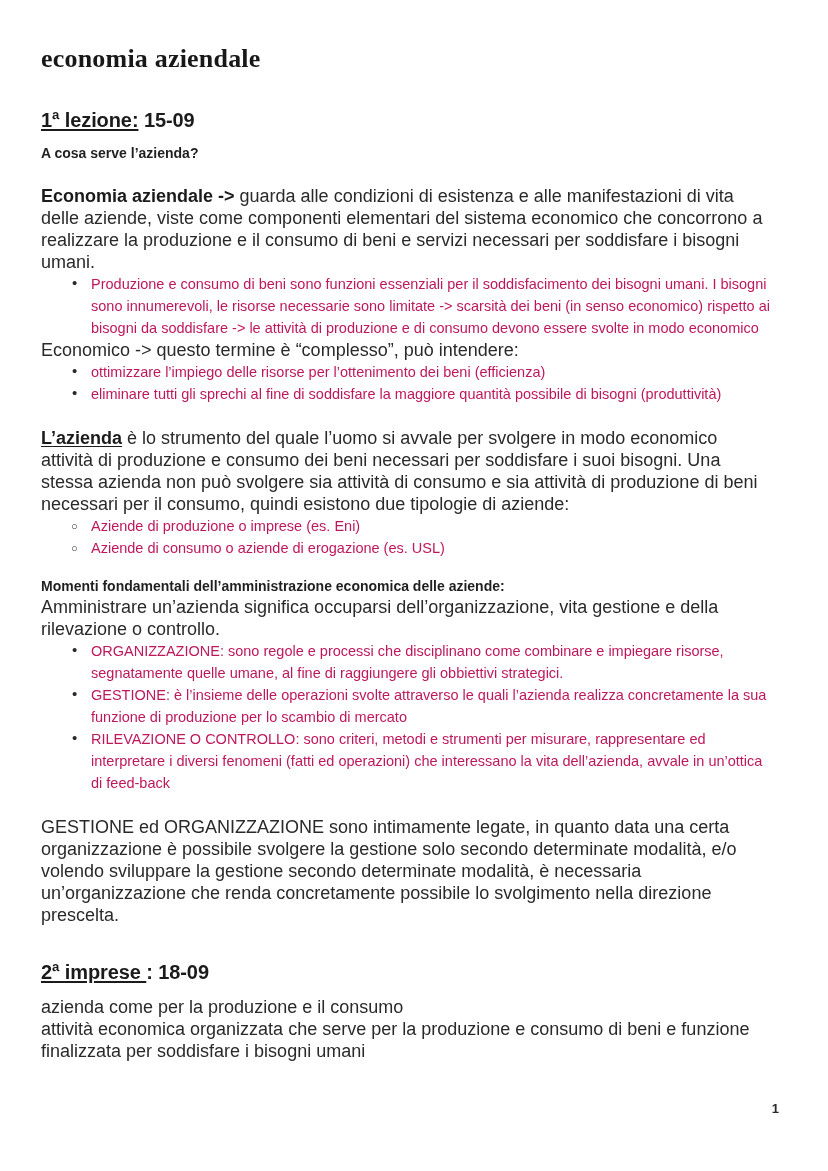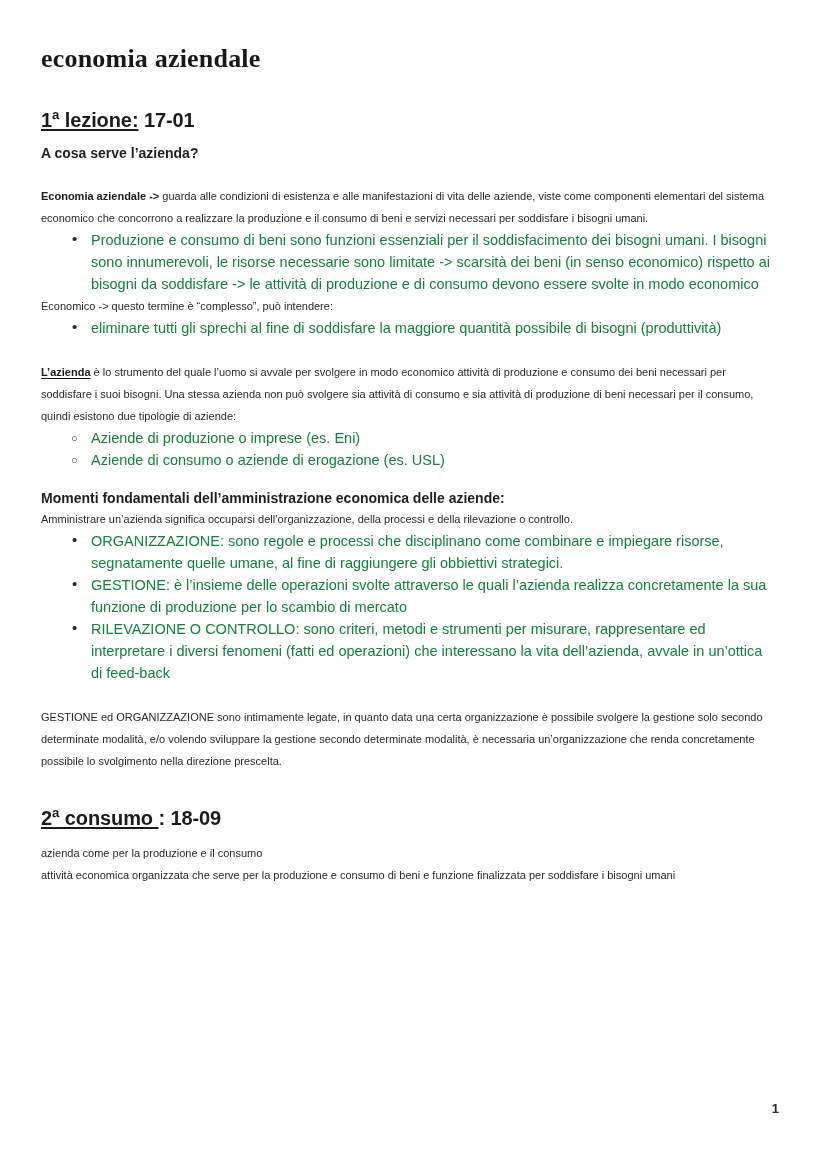--- a/index.html
+++ b/index.html
@@ -62,41 +62,41 @@
   .bold-line {
     font-weight: bold;
     font-size: 14px;
     line-height: 19px;
     margin: 0;
     color: #1f1f1f;
   }
 
   
   .para {
-    font-size: 11px;
+    font-size: 18px;
     line-height: 22px;
     margin: 0;
     color: #2a2a2a;
     text-align: left;
   }
   .para b { font-weight: bold; color: #1b1b1b; }
   .para .bu { font-weight: bold; text-decoration: underline; text-underline-offset: 2px; color: #1b1b1b; }
 
   
   ul.bul, ul.cir {
     margin: 0;
     padding: 0;
     list-style: none;
   }
   ul.bul > li, ul.cir > li {
     position: relative;
     padding-left: 50px;
     font-size: 14.5px;
     line-height: 22px;
-    color: #15803d;
+    color: #be185d;
   }
   ul.bul > li::before {
     content: "\2022";
     position: absolute;
     left: 31px;
     top: -1px;
     font-size: 15px;
     color: #2a2a2a;
   }
   ul.cir > li::before {
@@ -125,68 +125,69 @@
 </style>
 </head>
 <body>
 
 <div class="page">
   <div class="content">
 
     <h1 class="doc-title">economia aziendale</h1>
 
     <div class="lesson-heading">
-      <span class="u">1ª lezione:</span><span> 17-01</span>
+      <span class="u">1ª lezione:</span><span> 15-09</span>
     </div>
 
     <div class="bold-line">A cosa serve l’azienda?</div>
 
     <div class="sp-22"></div>
 
     <p class="para"><b>Economia aziendale -&gt;</b><span> guarda alle condizioni di esistenza e alle manifestazioni di vita delle aziende, viste come componenti elementari del sistema economico che concorrono a realizzare la produzione e il consumo di beni e servizi necessari per soddisfare i bisogni umani.</span></p>
 
     <ul class="bul">
       <li>Produzione e consumo di beni sono funzioni essenziali per il soddisfacimento dei bisogni umani. I bisogni sono innumerevoli, le risorse necessarie sono limitate -&gt; scarsità dei beni (in senso economico) rispetto ai bisogni da soddisfare -&gt; le attività di produzione e di consumo devono essere svolte in modo economico</li>
     </ul>
 
     <p class="para">Economico -&gt; questo termine è “complesso”, può intendere:</p>
 
     <ul class="bul">
+      <li>ottimizzare l’impiego delle risorse per l’ottenimento dei beni (efficienza)</li>
       <li>eliminare tutti gli sprechi al fine di soddisfare la maggiore quantità possibile di bisogni (produttività)</li>
     </ul>
 
     <div class="sp-22"></div>
 
     <p class="para"><span class="bu">L’azienda</span><span> è lo strumento del quale l’uomo si avvale per svolgere in modo economico attività di produzione e consumo dei beni necessari per soddisfare i suoi bisogni. Una stessa azienda non può svolgere sia attività di consumo e sia attività di produzione di beni necessari per il consumo, quindi esistono due tipologie di aziende:</span></p>
 
     <ul class="cir">
       <li>Aziende di produzione o imprese (es. Eni)</li>
       <li>Aziende di consumo o aziende di erogazione (es. USL)</li>
     </ul>
 
     <div class="sp-18"></div>
 
     <div class="bold-line">Momenti fondamentali dell’amministrazione economica delle aziende:</div>
 
-    <p class="para">Amministrare un’azienda significa occuparsi dell’organizzazione, della processi e della rilevazione o controllo.</p>
+    <p class="para">Amministrare un’azienda significa occuparsi dell’organizzazione, vita gestione e della rilevazione o controllo.</p>
 
     <ul class="bul">
       <li>ORGANIZZAZIONE: sono regole e processi che disciplinano come combinare e impiegare risorse, segnatamente quelle umane, al fine di raggiungere gli obbiettivi strategici.</li>
       <li>GESTIONE: è l’insieme delle operazioni svolte attraverso le quali l’azienda realizza concretamente la sua funzione di produzione per lo scambio di mercato</li>
       <li>RILEVAZIONE O CONTROLLO: sono criteri, metodi e strumenti per misurare, rappresentare ed interpretare i diversi fenomeni (fatti ed operazioni) che interessano la vita dell’azienda, avvale in un’ottica di feed-back</li>
     </ul>
 
     <div class="sp-22"></div>
 
     <p class="para">GESTIONE ed ORGANIZZAZIONE sono intimamente legate, in quanto data una certa organizzazione è possibile svolgere la gestione solo secondo determinate modalità, e/o volendo sviluppare la gestione secondo determinate modalità, è necessaria un’organizzazione che renda concretamente possibile lo svolgimento nella direzione prescelta.</p>
 
     <div class="sp-34"></div>
 
     <div class="lesson-heading">
-      <span class="u">2ª consumo </span><span>: 18-09</span>
+      <span class="u">2ª imprese </span><span>: 18-09</span>
     </div>
 
     <p class="para">azienda come per la produzione e il consumo</p>
     <p class="para">attività economica organizzata che serve per la produzione e consumo di beni e funzione finalizzata per soddisfare i bisogni umani</p>
 
   </div>
 
   <div class="page-number">1</div>
 </div>
 

